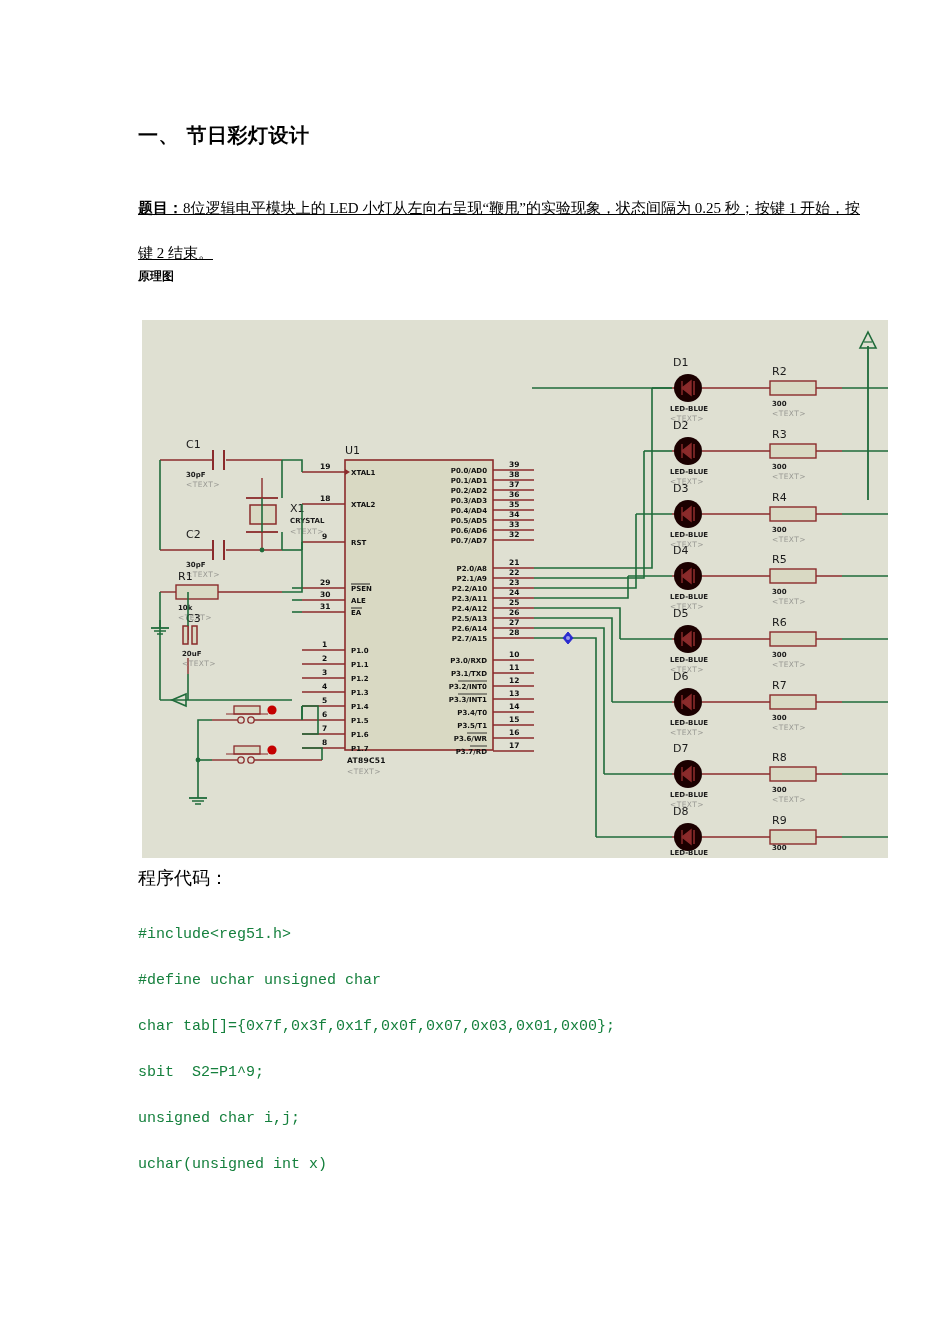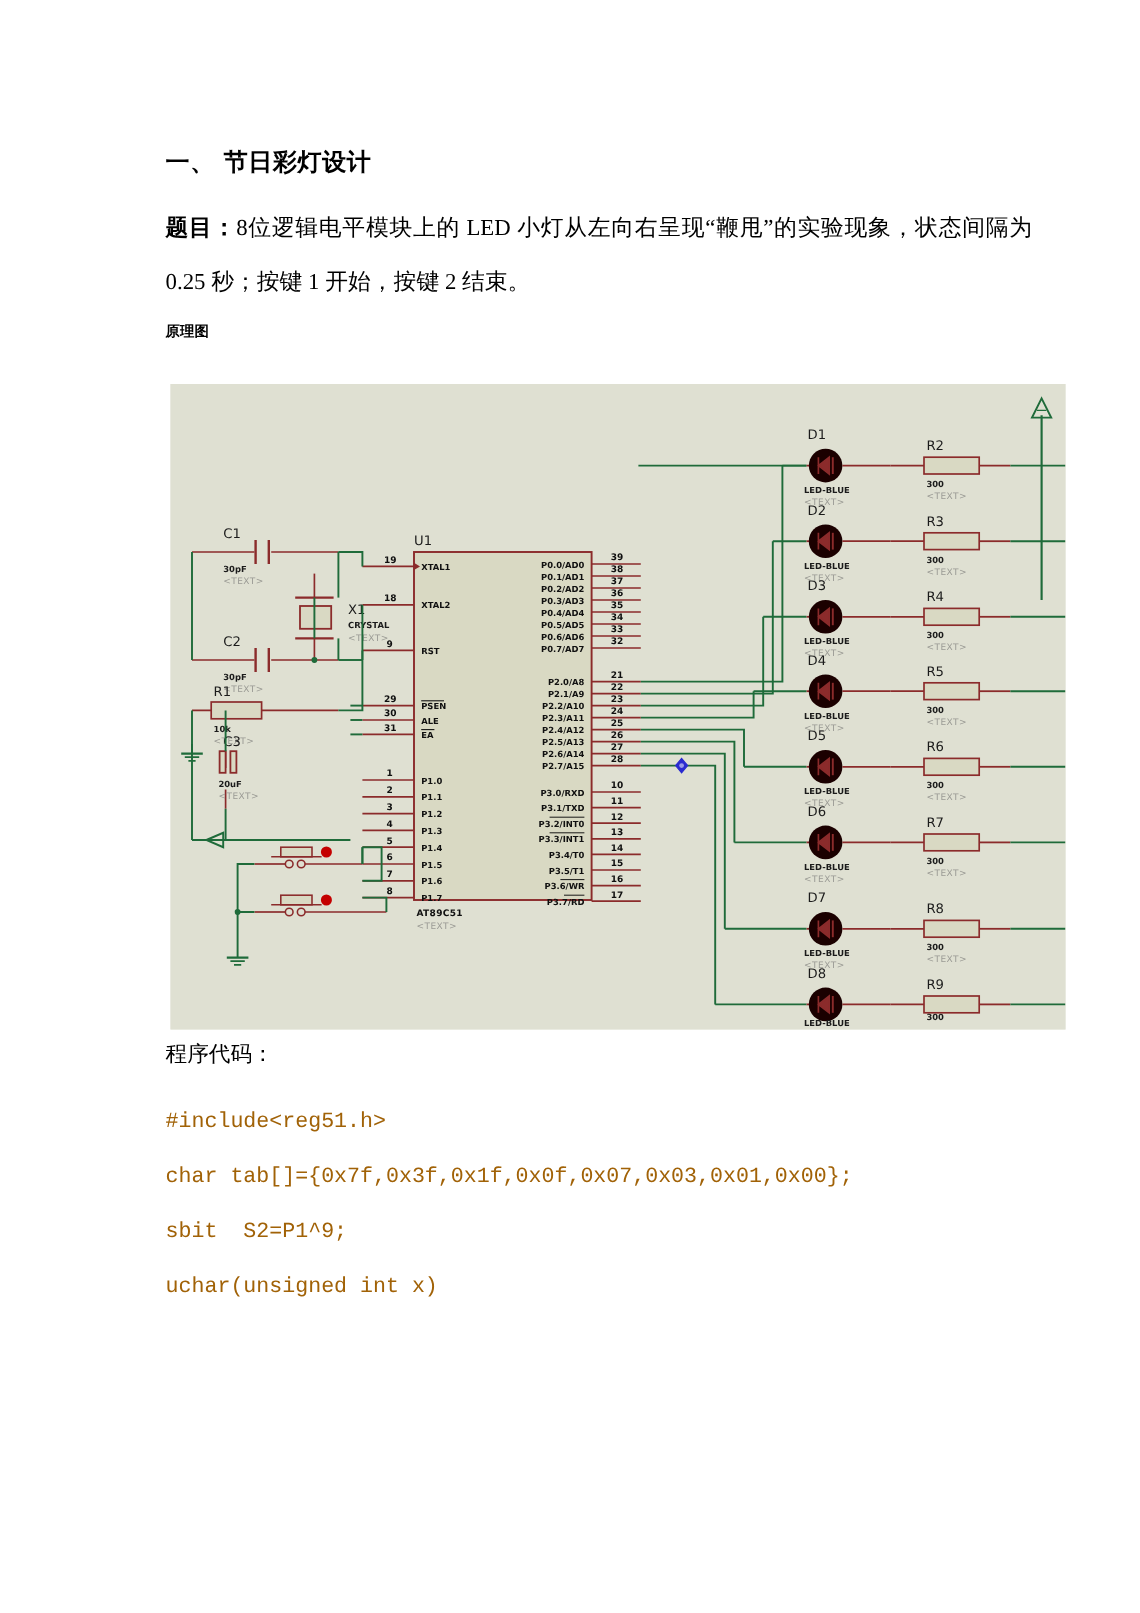--- a/index.html
+++ b/index.html
@@ -11,39 +11,39 @@
   .page{position:relative;width:950px;height:1344px;}
 
   .doc{position:absolute;left:138px;top:0;width:740px;}
 
   h1.section-title{
     font-family:"DejaVu Sans","Liberation Sans",sans-serif;
     font-size:20px;font-weight:bold;margin:0;
     position:absolute;left:0;top:122px;letter-spacing:.5px;
   }
   .para{
-    position:absolute;left:0;top:168px;width:722px;
-    font-size:19px;line-height:45px;text-align:justify;
+    position:absolute;left:0;top:186px;width:722px;
+    font-size:15px;line-height:45px;text-align:justify;text-decoration:underline;
   }
   .para b{font-family:"DejaVu Sans","Liberation Sans",sans-serif;font-weight:bold;}
 
   h2.sub-title{
     font-family:"DejaVu Sans","Liberation Sans",sans-serif;
     font-size:12px;font-weight:bold;margin:0;
     position:absolute;left:0;top:268px;
   }
   h2.code-title{
     font-family:"DejaVu Sans","Liberation Sans",sans-serif;
     font-size:18px;font-weight:normal;margin:0;
     position:absolute;left:0;top:866px;
   }
   .code{
     position:absolute;left:0;top:912px;width:700px;
     font-family:"Liberation Mono","DejaVu Sans Mono",monospace;
-    font-size:18px;color:#a16207;
+    font-size:15px;color:#15803d;
   }
   .code div{line-height:46px;white-space:pre;}
 
   
   .schem{
     position:absolute;left:142px;top:320px;width:746px;height:538px;
     background:#dfe0d2;overflow:hidden;
   }
   .schem svg{display:block;}
   .lbl{font-family:"DejaVu Sans","Liberation Sans",sans-serif;fill:#1b1b1b;}
@@ -66,22 +66,24 @@
     <div class="para">
       <b>题目：</b><span>8位逻辑电平模块上的 LED 小灯从左向右呈现“鞭甩”的实验现象，状态间隔为 0.25 秒；按键 1 开始，按键 2 结束。</span>
     </div>
 
     <h2 class="sub-title">原理图</h2>
 
     <h2 class="code-title">程序代码：</h2>
 
     <div class="code">
       <div>#include&lt;reg51.h&gt;</div>
+      <div>#define uchar unsigned char</div>
       <div>char tab[]={0x7f,0x3f,0x1f,0x0f,0x07,0x03,0x01,0x00};</div>
       <div>sbit  S2=P1^9;</div>
+      <div>unsigned char i,j;</div>
       <div>uchar(unsigned int x)</div>
     </div>
   </div>
 
   <div class="schem">
     <svg width="746" height="538" viewBox="0 0 746 538" xmlns="http://www.w3.org/2000/svg">
       <defs>
         <g id="gnd">
           <line x1="0" y1="0" x2="0" y2="8" stroke="#1f6b3a" stroke-width="1.6"></line>
           <line x1="-9" y1="8" x2="9" y2="8" stroke="#1f6b3a" stroke-width="1.8"></line>

